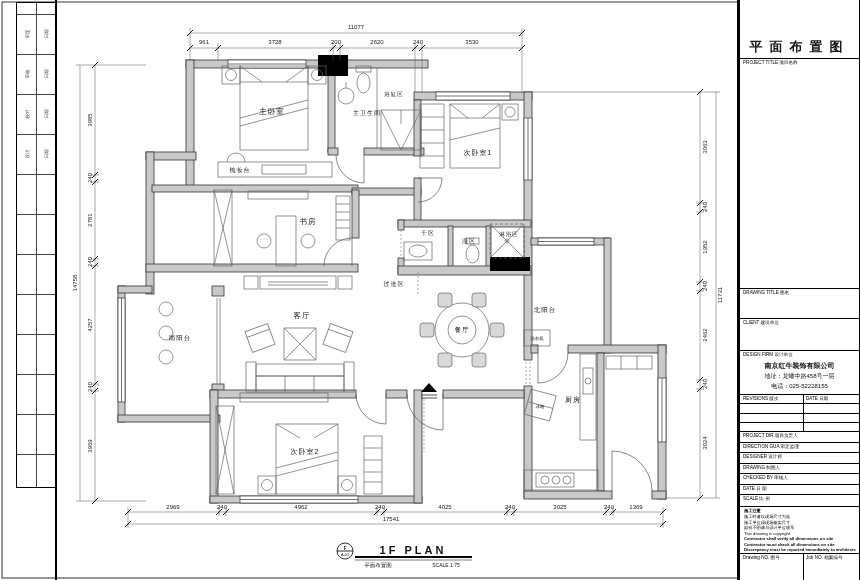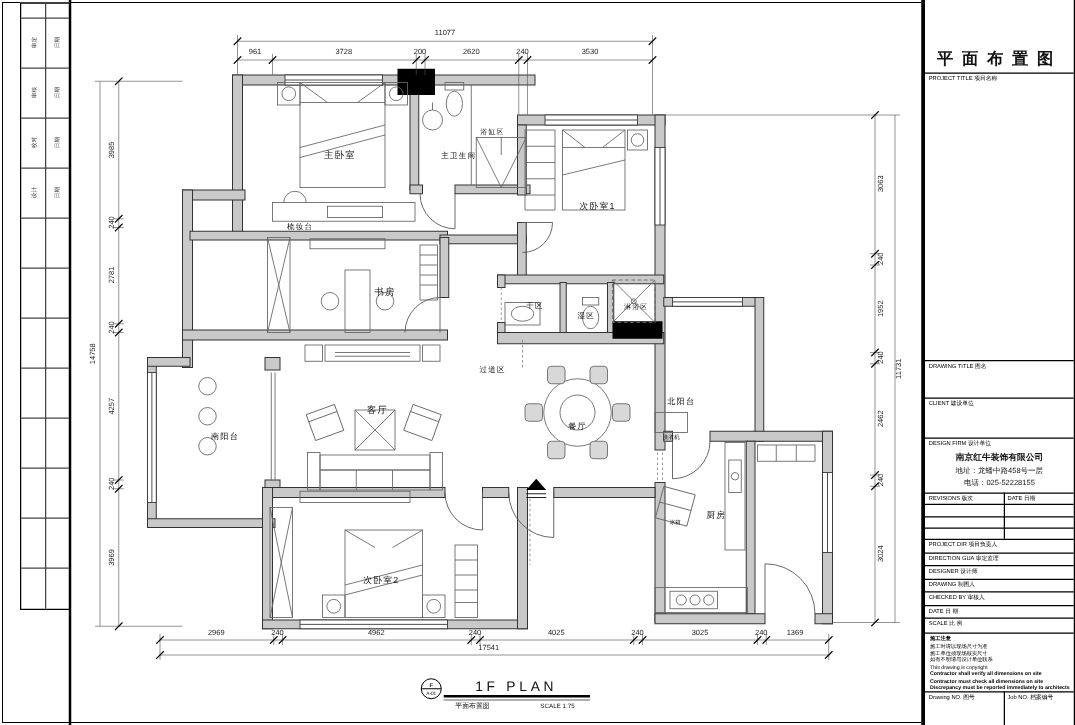--- a/index.html
+++ b/index.html
@@ -1,39 +1,39 @@
 <!DOCTYPE html>
 <html><head>
 <meta charset="utf-8">
 <style>
   html,body{margin:0;padding:0;}
   body{width:860px;height:580px;position:relative;background:#fff;overflow:hidden;
        font-family:"Liberation Sans","DejaVu Sans",sans-serif;color:#111;}
   svg{position:absolute;left:0;top:0;}
-  .rl{position:absolute;transform:translate(-50%,-50%);font-size:7.5px;letter-spacing:1px;color:#111;white-space:nowrap;z-index:3;margin-top:12px;}
+  .rl{position:absolute;transform:translate(-50%,-50%);font-size:7.5px;letter-spacing:1px;color:#111;white-space:nowrap;z-index:3;}
   .rl.sm{font-size:4.5px;letter-spacing:0;}
   .d{position:absolute;transform:translate(-50%,-50%);font-size:6px;color:#222;white-space:nowrap;z-index:3;}
   .dv{position:absolute;transform:translate(-50%,-50%) rotate(-90deg);font-size:6px;color:#222;white-space:nowrap;z-index:3;}
   .frameline{position:absolute;left:55px;top:0;width:2px;height:580px;background:#000;z-index:2;}
   
   .strip{position:absolute;left:16px;top:2px;width:38px;height:484px;border:1px solid #000;z-index:2;background:#fff;}
   .strip .h{position:absolute;left:0;right:0;height:0;border-top:1px solid #444;}
   .strip .v{position:absolute;top:0;bottom:0;left:19px;width:0;border-left:1px solid #444;}
   .stamp{position:absolute;transform:translate(-50%,-50%) rotate(-90deg);font-size:4.5px;color:#333;white-space:nowrap;}
   
   .tb{position:absolute;left:737px;top:0;width:119px;height:580px;background:#fff;
       border-left:3px solid #000;border-right:1px solid #000;z-index:4;}
   .tb .sep{position:absolute;left:0;right:0;height:0;border-top:1px solid #000;}
   .tb .lab{position:absolute;left:3px;font-size:4.6px;color:#000;white-space:nowrap;}
   .tb .ctr{position:absolute;left:0;width:100%;text-align:center;white-space:nowrap;}
   .brand{position:absolute;left:0;top:38px;width:100%;text-align:center;font-size:13px;letter-spacing:7px;
          font-family:"Liberation Serif","DejaVu Serif",serif;font-weight:bold;}
   .note{position:absolute;left:4px;font-size:4.2px;color:#000;white-space:nowrap;}
   .note.b{font-weight:bold;}
-  .plantitle{position:absolute;transform:translate(-50%,-50%);font-size:11px;font-weight:normal;letter-spacing:3px;white-space:nowrap;z-index:3;text-align:right;}
+  .plantitle{position:absolute;transform:translate(-50%,-50%);font-size:11px;font-weight:bold;letter-spacing:3px;white-space:nowrap;z-index:3;text-align:right;}
   .plansub{position:absolute;transform:translate(-50%,-50%);font-size:5.5px;white-space:nowrap;z-index:3;}
   .mk{position:absolute;transform:translate(-50%,-50%);font-size:4.5px;white-space:nowrap;z-index:3;}
 </style>
 </head>
 <body>
 
 <svg width="860" height="580" viewBox="0 0 860 580">
 
   <rect x="2" y="2" width="854" height="576" fill="none" stroke="#000" stroke-width="0.8"></rect>
 

